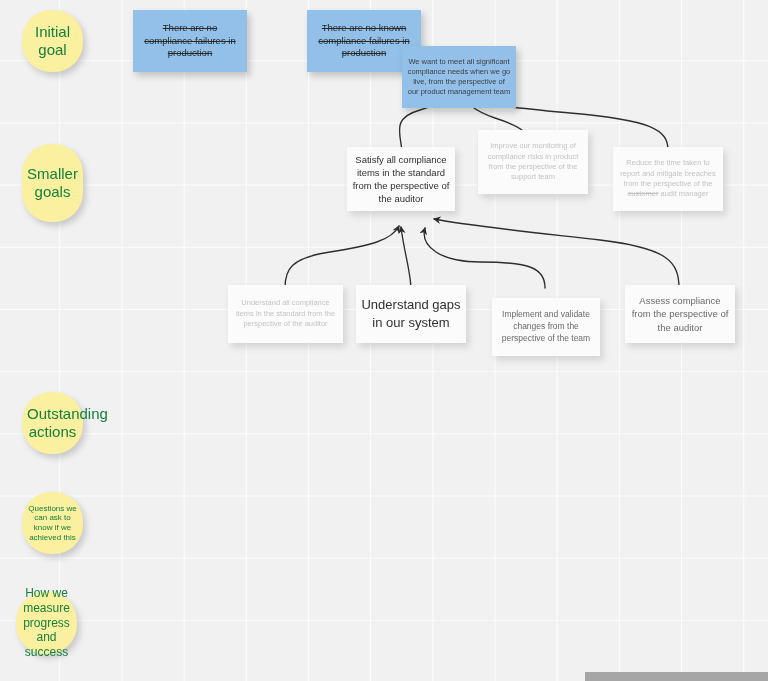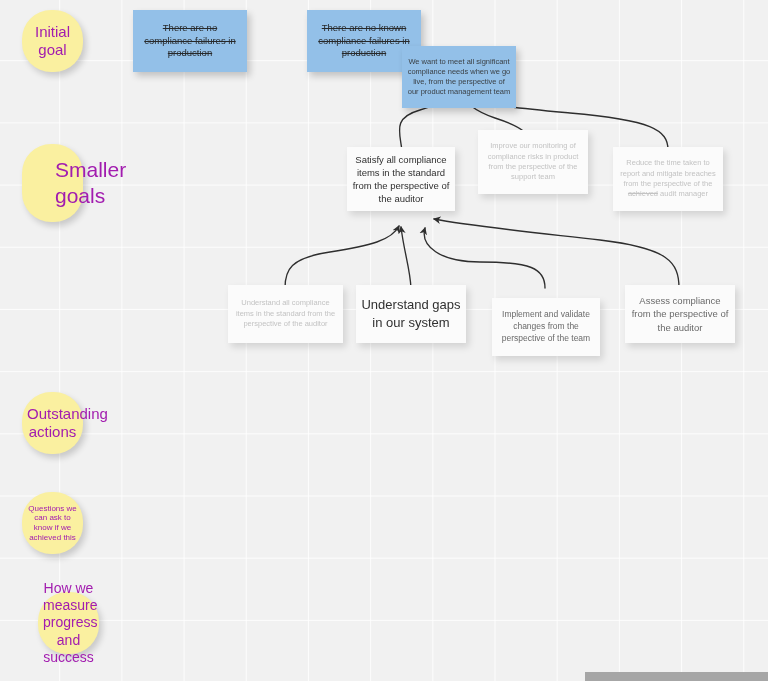--- a/index.html
+++ b/index.html
@@ -50,21 +50,21 @@
     display: block;
     width: 100%;
     padding: 0 5px;
     box-sizing: border-box;
   }
 
   
   .sticky {
     background: #faf0a0;
     box-shadow: 3px 4px 6px rgba(0,0,0,0.17);
-    color: #a21caf;
+    color: #15803d;
     line-height: 1.22;
     border-radius: 29px;
   }
 
   
   .blue {
     background: #93c0e8;
     box-shadow: 3px 4px 7px rgba(0,0,0,0.20);
     color: #27292b;
     line-height: 1.35;
@@ -123,33 +123,33 @@
       <path d="M545,288 C545,268 530,262 480,262 C440,262 420,246 425,228" marker-end="url(#ah)"></path>
 
       <path d="M679,288 C679,262 668,248 600,240 C530,232 470,226 434,219" marker-end="url(#ah)"></path>
     </g>
   </svg>
 
   <div class="note sticky" style="left:22px; top:10px; width:61px; height:62px; font-size:15px;">
     <span class="note-text">Initial goal</span>
   </div>
 
-  <div class="note sticky" style="left:22px; top:144px; width:61px; height:78px; font-size:21px;padding-left:28px;">
+  <div class="note sticky" style="left:22px; top:144px; width:61px; height:78px; font-size:15px;">
     <span class="note-text">Smaller goals</span>
   </div>
 
   <div class="note sticky" style="left:22px; top:392px; width:61px; height:62px; font-size:15px;">
     <span class="note-text">Outstanding actions</span>
   </div>
 
   <div class="note sticky" style="left:22px; top:492px; width:61px; height:62px; font-size:8px;">
     <span class="note-text">Questions we can ask to know if we achieved this</span>
   </div>
 
-  <div class="note sticky" style="left:38px; top:592px; width:61px; height:62px; font-size:14px;">
+  <div class="note sticky" style="left:16px; top:592px; width:61px; height:62px; font-size:12px;">
     <span class="note-text">How we measure progress and success</span>
   </div>
 
   <div class="note blue strike" style="left:133px; top:10px; width:114px; height:62px; font-size:9.5px;">
     <span class="note-text">There are no compliance failures in production</span>
   </div>
 
   <div class="note blue strike" style="left:267px; top:10px; width:114px; height:62px; font-size:9.5px;margin-left:40px;">
     <span class="note-text">There are no known compliance failures in production</span>
   </div>
@@ -161,21 +161,21 @@
   <div class="note white dark" style="left:347px; top:147px; width:108px; height:64px; font-size:9.5px;">
     <span class="note-text">Satisfy all compliance items in the standard from the perspective of the auditor</span>
   </div>
 
   <div class="note white dim" style="left:478px; top:130px; width:110px; height:64px; font-size:7.5px;">
     <span class="note-text">Improve our monitoring of compliance risks in product from the perspective of the support team</span>
   </div>
 
   <div class="note white dim" style="left:613px; top:147px; width:110px; height:64px; font-size:7.5px;">
     <span class="note-text">
-      <span>Reduce the time taken to report and mitigate breaches from the perspective of the </span><span class="strike-word">achieved</span><span> audit manager</span>
+      <span>Reduce the time taken to report and mitigate breaches from the perspective of the </span><span class="strike-word">customer</span><span> audit manager</span>
     </span>
   </div>
 
   <div class="note white dim" style="left:228px; top:285px; width:115px; height:58px; font-size:7.5px;">
     <span class="note-text">Understand all compliance items in the standard from the perspective of the auditor</span>
   </div>
 
   <div class="note white dark" style="left:356px; top:285px; width:110px; height:58px; font-size:13px;">
     <span class="note-text">Understand gaps in our system</span>
   </div>

